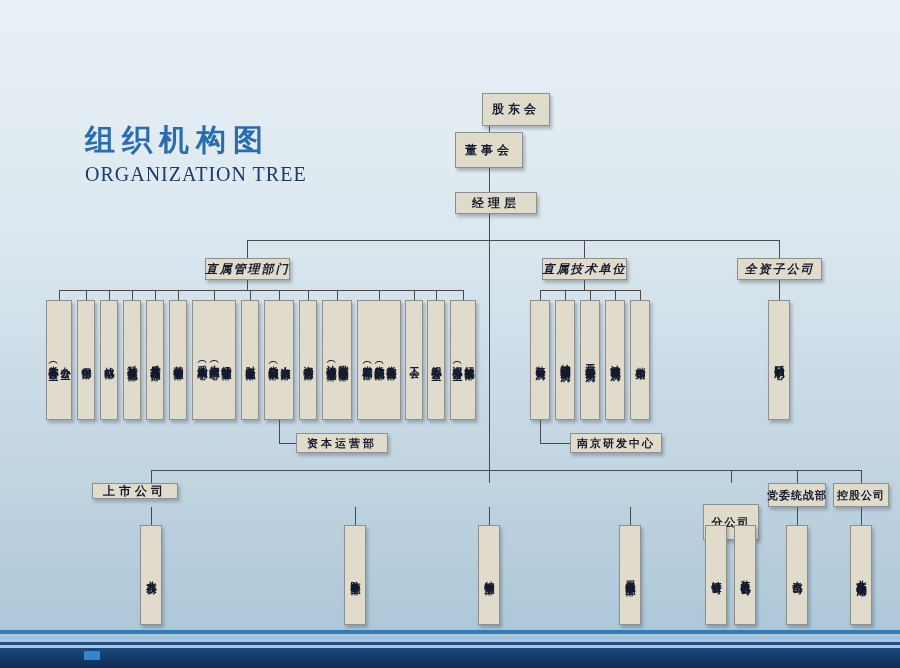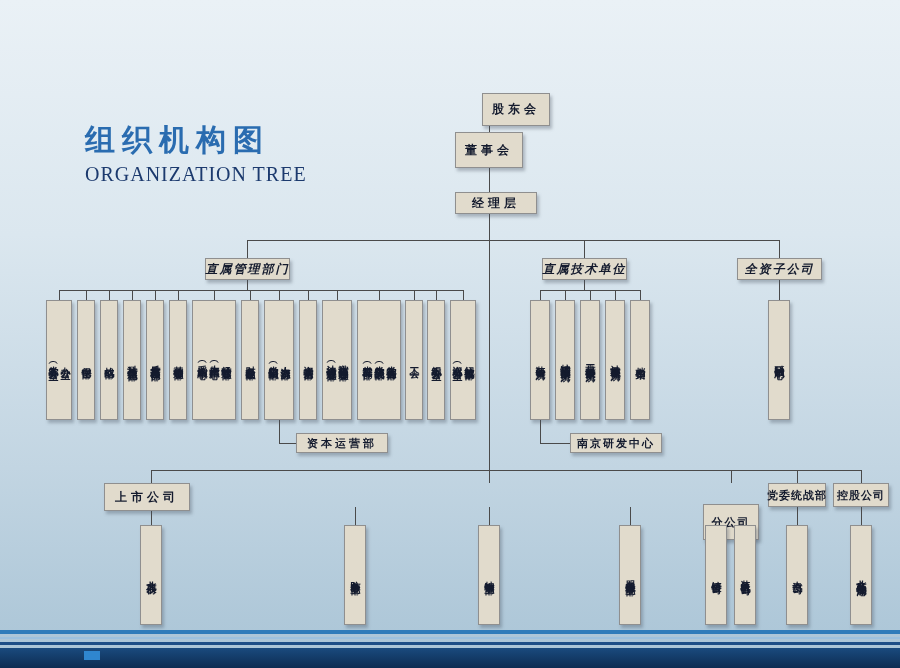--- a/index.html
+++ b/index.html
@@ -178,21 +178,21 @@
   <div class="box vbox" style="left:630px;top:300px;width:20px;height:120px">
       <span class="vtext">档案馆</span>
     </div>
 
   <div class="box hbox mid" style="left:570px;top:433px;width:92px;height:20px;letter-spacing:2px">南京研发中心</div>
 
   <div class="box vbox" style="left:768px;top:300px;width:22px;height:120px">
       <span class="vtext">科研试制中心</span>
     </div>
 
-  <div class="box hbox" style="left:104px;top:483px;width:86px;height:28px">上市公司</div>
+  <div class="box hbox" style="left:92px;top:483px;width:86px;height:16px">上市公司</div>
   <div class="box hbox small" style="left:703px;top:504px;width:56px;height:36px">分公司</div>
   <div class="box hbox small" style="left:768px;top:483px;width:58px;height:24px;letter-spacing:1px">党委统战部</div>
   <div class="box hbox small" style="left:833px;top:483px;width:56px;height:24px;letter-spacing:1px">控股公司</div>
 
   <div class="box vbox" style="left:140px;top:525px;width:22px;height:100px">
       <span class="vtext">北方股份</span>
     </div>
   <div class="box vbox" style="left:344px;top:525px;width:22px;height:100px">
       <span class="vtext">防务事业部</span>
     </div>

